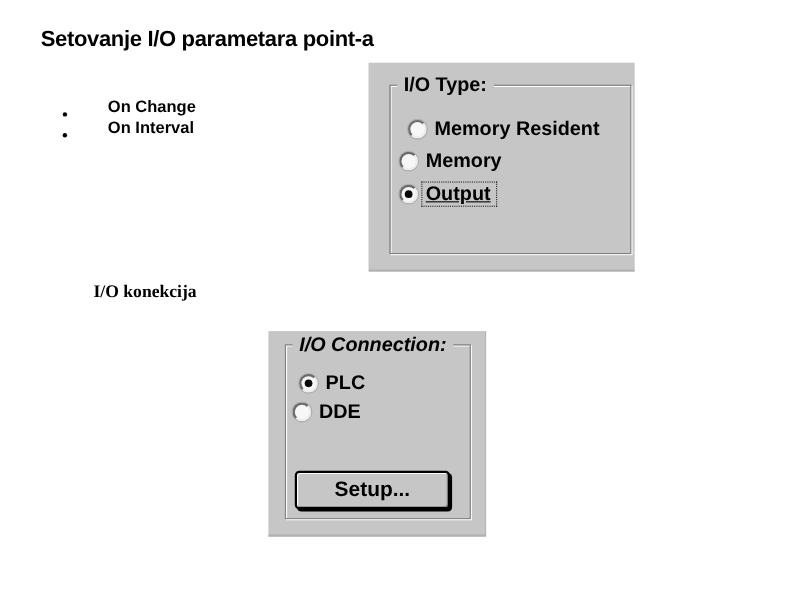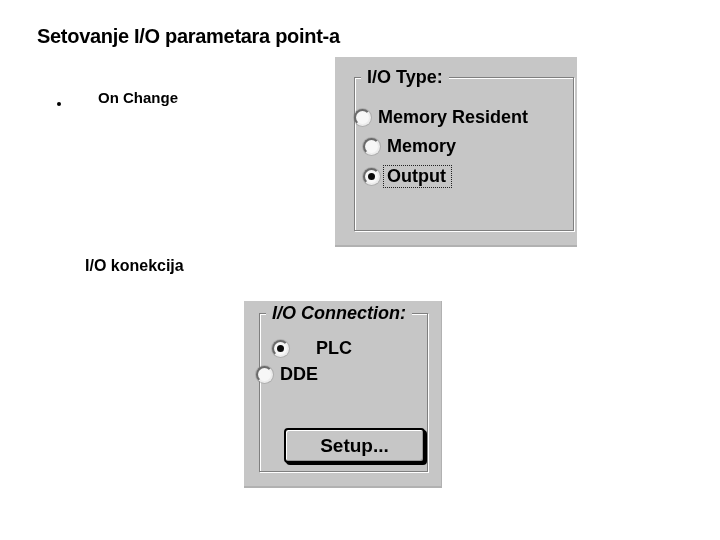--- a/index.html
+++ b/index.html
@@ -21,21 +21,21 @@
   .bullet-list{position:absolute;left:57px;top:87px;}
   .bullet-row{display:flex;align-items:flex-end;height:19px;gap:33px;}
   .bullet-dot{
     width:4px;height:4px;border-radius:50%;background:var(--ink);
     margin-right:4px;flex:0 0 auto;
   }
   .bullet-text{font-size:15px;font-weight:bold;color:var(--ink);white-space:nowrap;}
 
   .mid-label{
     position:absolute;left:85px;top:257px;
-    font-size:16px;font-weight:bold;color:var(--ink);white-space:nowrap;
+    font-size:16px;font-weight:bold;color:var(--ink);white-space:nowrap;font-family:Liberation Serif, serif;
   }
 
   .panel{
     position:absolute;background:var(--panel);
     box-shadow:inset -1px -2px 0 rgba(0,0,0,0.10);
   }
   #panel-io-type{left:335px;top:57px;width:247px;height:190px;}
   #panel-io-conn{left:244px;top:301px;width:198px;height:187px;}
 
   .groupbox{
@@ -66,77 +66,82 @@
     content:"";position:absolute;left:3px;top:3px;width:7px;height:7px;
     border-radius:50%;background:#0a0a0a;
   }
   .opt-label{
     font-size:18px;font-weight:bold;color:var(--ink);white-space:nowrap;line-height:20px;
   }
   .opt-label.focus{
     border:1px dotted #222222;
     padding:0 5px 1px 3px;
     margin-left:-4px;
+    text-decoration:underline;
   }
 
   .btn{
-    position:absolute;left:40px;top:127px;width:141px;height:35px;
+    position:absolute;left:24px;top:127px;width:141px;height:35px;
     background:var(--panel);
     border:2px solid #000000;border-radius:4px;
     box-shadow:inset 1px 1px 0 #ffffff,inset -1px -1px 0 #989898,2px 2px 0 #000000;
     display:flex;align-items:center;justify-content:center;
     font-family:inherit;font-size:19px;font-weight:bold;color:var(--ink);
     cursor:default;padding:12px;
   }
 </style>
 </head>
 <body>
 
 <div id="canvas">
 
   <div class="slide-title">Setovanje I/O parametara point-a</div>
 
   <div class="bullet-list">
     <div class="bullet-row">
       <span class="bullet-dot"></span>
       <span class="bullet-text">On Change</span>
     </div>
+    <div class="bullet-row">
+      <span class="bullet-dot"></span>
+      <span class="bullet-text">On Interval</span>
+    </div>
   </div>
 
   <div class="mid-label">I/O konekcija</div>
 
   <div class="panel" id="panel-io-type">
     <div class="groupbox" id="groupbox-io-type">
       <span class="legend">I/O Type:</span>
     </div>
 
-    <div class="opt-row" style="left:19px;top:49px;">
+    <div class="opt-row" style="left:36px;top:49px;">
       <span class="radio"></span>
       <span class="opt-label">Memory Resident</span>
     </div>
     <div class="opt-row" style="left:28px;top:78px;">
       <span class="radio"></span>
       <span class="opt-label">Memory</span>
     </div>
     <div class="opt-row" style="left:28px;top:108px;">
       <span class="radio on"></span>
       <span class="opt-label focus">Output</span>
     </div>
   </div>
 
   <div class="panel" id="panel-io-conn">
     <div class="groupbox" id="groupbox-io-conn">
       <span class="legend">I/O Connection:</span>
     </div>
 
-    <div class="opt-row" style="left:28px;top:36px;gap:20px;">
+    <div class="opt-row" style="left:28px;top:36px;">
       <span class="radio on"></span>
       <span class="opt-label">PLC</span>
     </div>
-    <div class="opt-row" style="left:12px;top:62px;">
+    <div class="opt-row" style="left:22px;top:62px;">
       <span class="radio"></span>
       <span class="opt-label">DDE</span>
     </div>
 
     <button class="btn">Setup...</button>
   </div>
 
 </div>
 
 </body></html>

